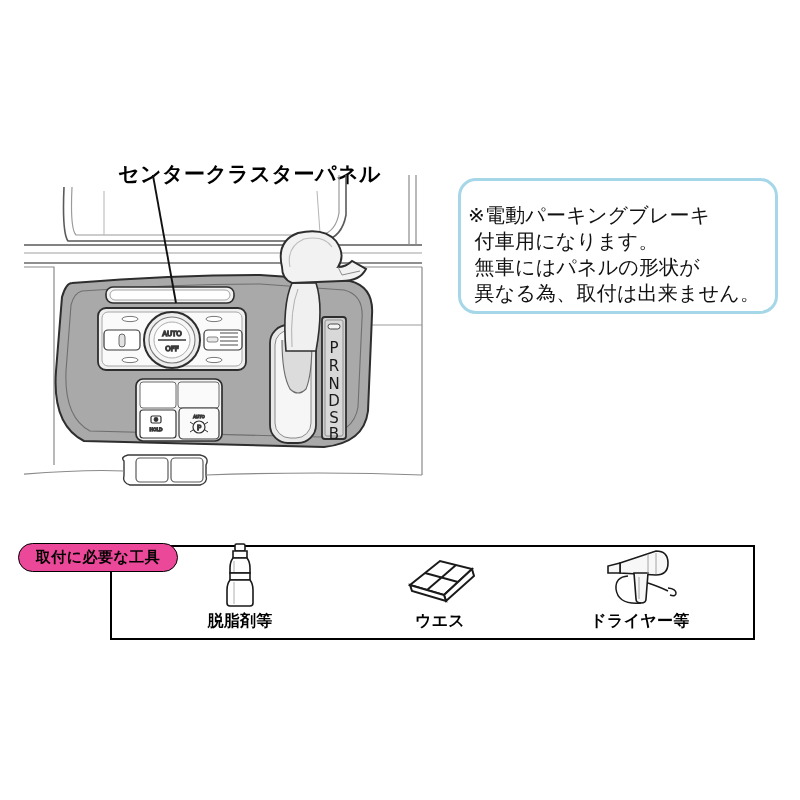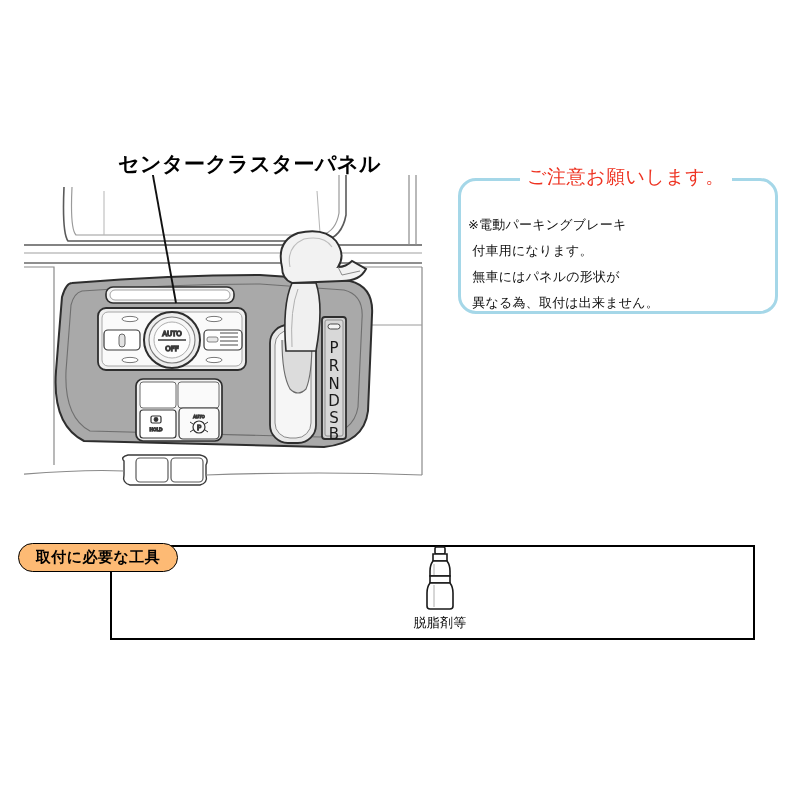--- a/index.html
+++ b/index.html
@@ -17,21 +17,21 @@
   .page {
     position: absolute;
     inset: 0;
     background: #ffffff;
   }
 
   
   .callout-title {
     position: absolute;
     left: 118px;
-    top: 150px;
+    top: 160px;
     font-size: 21px;
     font-weight: 700;
     color: #000000;
     letter-spacing: 0.5px;
     white-space: nowrap;
   }
 
   
   .illustration {
     position: absolute;
@@ -62,23 +62,23 @@
     padding: 0 7px;
     font-size: 19px;
     font-weight: 400;
     color: #ee3322;
     white-space: nowrap;
     letter-spacing: 0.5px;
   }
   .notice-body {
     position: absolute;
     left: 468px;
-    top: 212px;
+    top: 202px;
     width: 312px;
-    font-size: 13px;
+    font-size: 20px;
     line-height: 26px;
     color: #111111;
     letter-spacing: 0.2px;
     white-space: pre;
   }
 
   
   .tools-box {
     position: absolute;
     left: 110px;
@@ -90,21 +90,21 @@
     box-sizing: border-box;
   }
   .tools-label {
     position: absolute;
     left: 18px;
     top: 543px;
     width: 160px;
     height: 29px;
     border: 1.5px solid #000000;
     border-radius: 15px;
-    background: #fdba74;
+    background: #ec4899;
     display: flex;
     align-items: center;
     justify-content: center;
     font-size: 15px;
     font-weight: 700;
     color: #000000;
     letter-spacing: 0.5px;
     box-sizing: border-box;
   }
   .tools-row {
@@ -124,22 +124,22 @@
     justify-content: flex-end;
     height: 95px;
   }
   .tool-icon {
     height: 70px;
     display: flex;
     align-items: flex-end;
     justify-content: center;
   }
   .tool-caption {
-    font-size: 13px;
-    font-weight: 400;
+    font-size: 16px;
+    font-weight: 700;
     color: #000000;
     margin-top: 2px;
     margin-bottom: 8px;
     letter-spacing: 0.3px;
     white-space: nowrap;
   }
 </style>
 </head>
 <body>
 
@@ -254,21 +254,20 @@
         <rect x="147" y="283" width="32" height="24" rx="4" fill="#ffffff" stroke="#5a5a5a" stroke-width="1.2"></rect>
         <path d="M-10 300 Q60 294 100 296" stroke="#8a8a8a" stroke-width="1.2"></path>
         <path d="M182 300 Q300 296 398 300" stroke="#8a8a8a" stroke-width="1.2"></path>
 
         <line x1="128" y1="-5" x2="152" y2="128" stroke="#111111" stroke-width="1.9"></line>
       </g>
     </svg>
   </div>
 
   <div class="notice-box"></div>
-  <div class="notice-title">ご注意お願いします。</div>
   <div class="notice-body">※電動パーキングブレーキ
  付車用になります。
  無車にはパネルの形状が
  異なる為、取付は出来ません。</div>
 
   <div class="tools-box"></div>
 
   <div class="tools-label">
     <span>取付に必要な工具</span>
   </div>
@@ -287,18 +286,59 @@
           </g>
           <g stroke="#9a9a9a" stroke-width="0.8" fill="none">
             <path d="M17 41 L17 63"></path>
             <path d="M17 20 L17 31"></path>
           </g>
         </svg>
       </div>
       <div class="tool-caption">脱脂剤等</div>
     </div>
 
-
+    <div class="tool-item">
+      <div class="tool-icon">
+        <svg width="80" height="58" viewBox="0 0 80 58" xmlns="http://www.w3.org/2000/svg">
+          <g fill="#ffffff" stroke="#1a1a1a" stroke-width="2">
+            <path d="M10 34 L40 10 L72 18 L44 44 Z"></path>
+            <path d="M44 44 L72 18 L74 25 L46 50 Z"></path>
+            <path d="M10 34 L44 44 L46 50 L12 40 Z"></path>
+          </g>
+          <g stroke="#1a1a1a" stroke-width="2" fill="none">
+            <path d="M25 22 L58 31"></path>
+            <path d="M41 27 L27 39"></path>
+            <path d="M41 27 L56 14"></path>
+          </g>
+        </svg>
+      </div>
+      <div class="tool-caption">ウエス</div>
+    </div>
+
+    <div class="tool-item">
+      <div class="tool-icon">
+        <svg width="84" height="66" viewBox="0 0 84 66" xmlns="http://www.w3.org/2000/svg">
+          <g fill="#f7f7f7" stroke="#1a1a1a" stroke-width="1.6">
+
+            <path d="M22 20 L58 8 Q70 8 70 20 Q70 32 58 32 L22 30 Z"></path>
+
+            <path d="M22 20 L10 23 L10 30 L22 30 Z"></path>
+
+            <path d="M36 30 L50 30 L48 56 Q48 60 43 60 Q38 60 38 56 Z"></path>
+          </g>
+          <g stroke="#9a9a9a" stroke-width="0.9" fill="none">
+            <path d="M50 11 L50 31"></path>
+            <path d="M58 10 L58 31"></path>
+            <path d="M41 34 L41 56"></path>
+          </g>
+
+          <path d="M43 60 Q20 62 18 46 Q17 34 30 33" fill="none" stroke="#1a1a1a" stroke-width="1.5"></path>
+          <path d="M50 40 Q62 44 70 48" fill="none" stroke="#1a1a1a" stroke-width="1.5"></path>
+          <path d="M70 45 Q78 46 78 50 Q78 54 72 52" fill="#ffffff" stroke="#1a1a1a" stroke-width="1.5"></path>
+        </svg>
+      </div>
+      <div class="tool-caption">ドライヤー等</div>
+    </div>
 
 
   </div>
 
 </div>
 
 </body></html>

